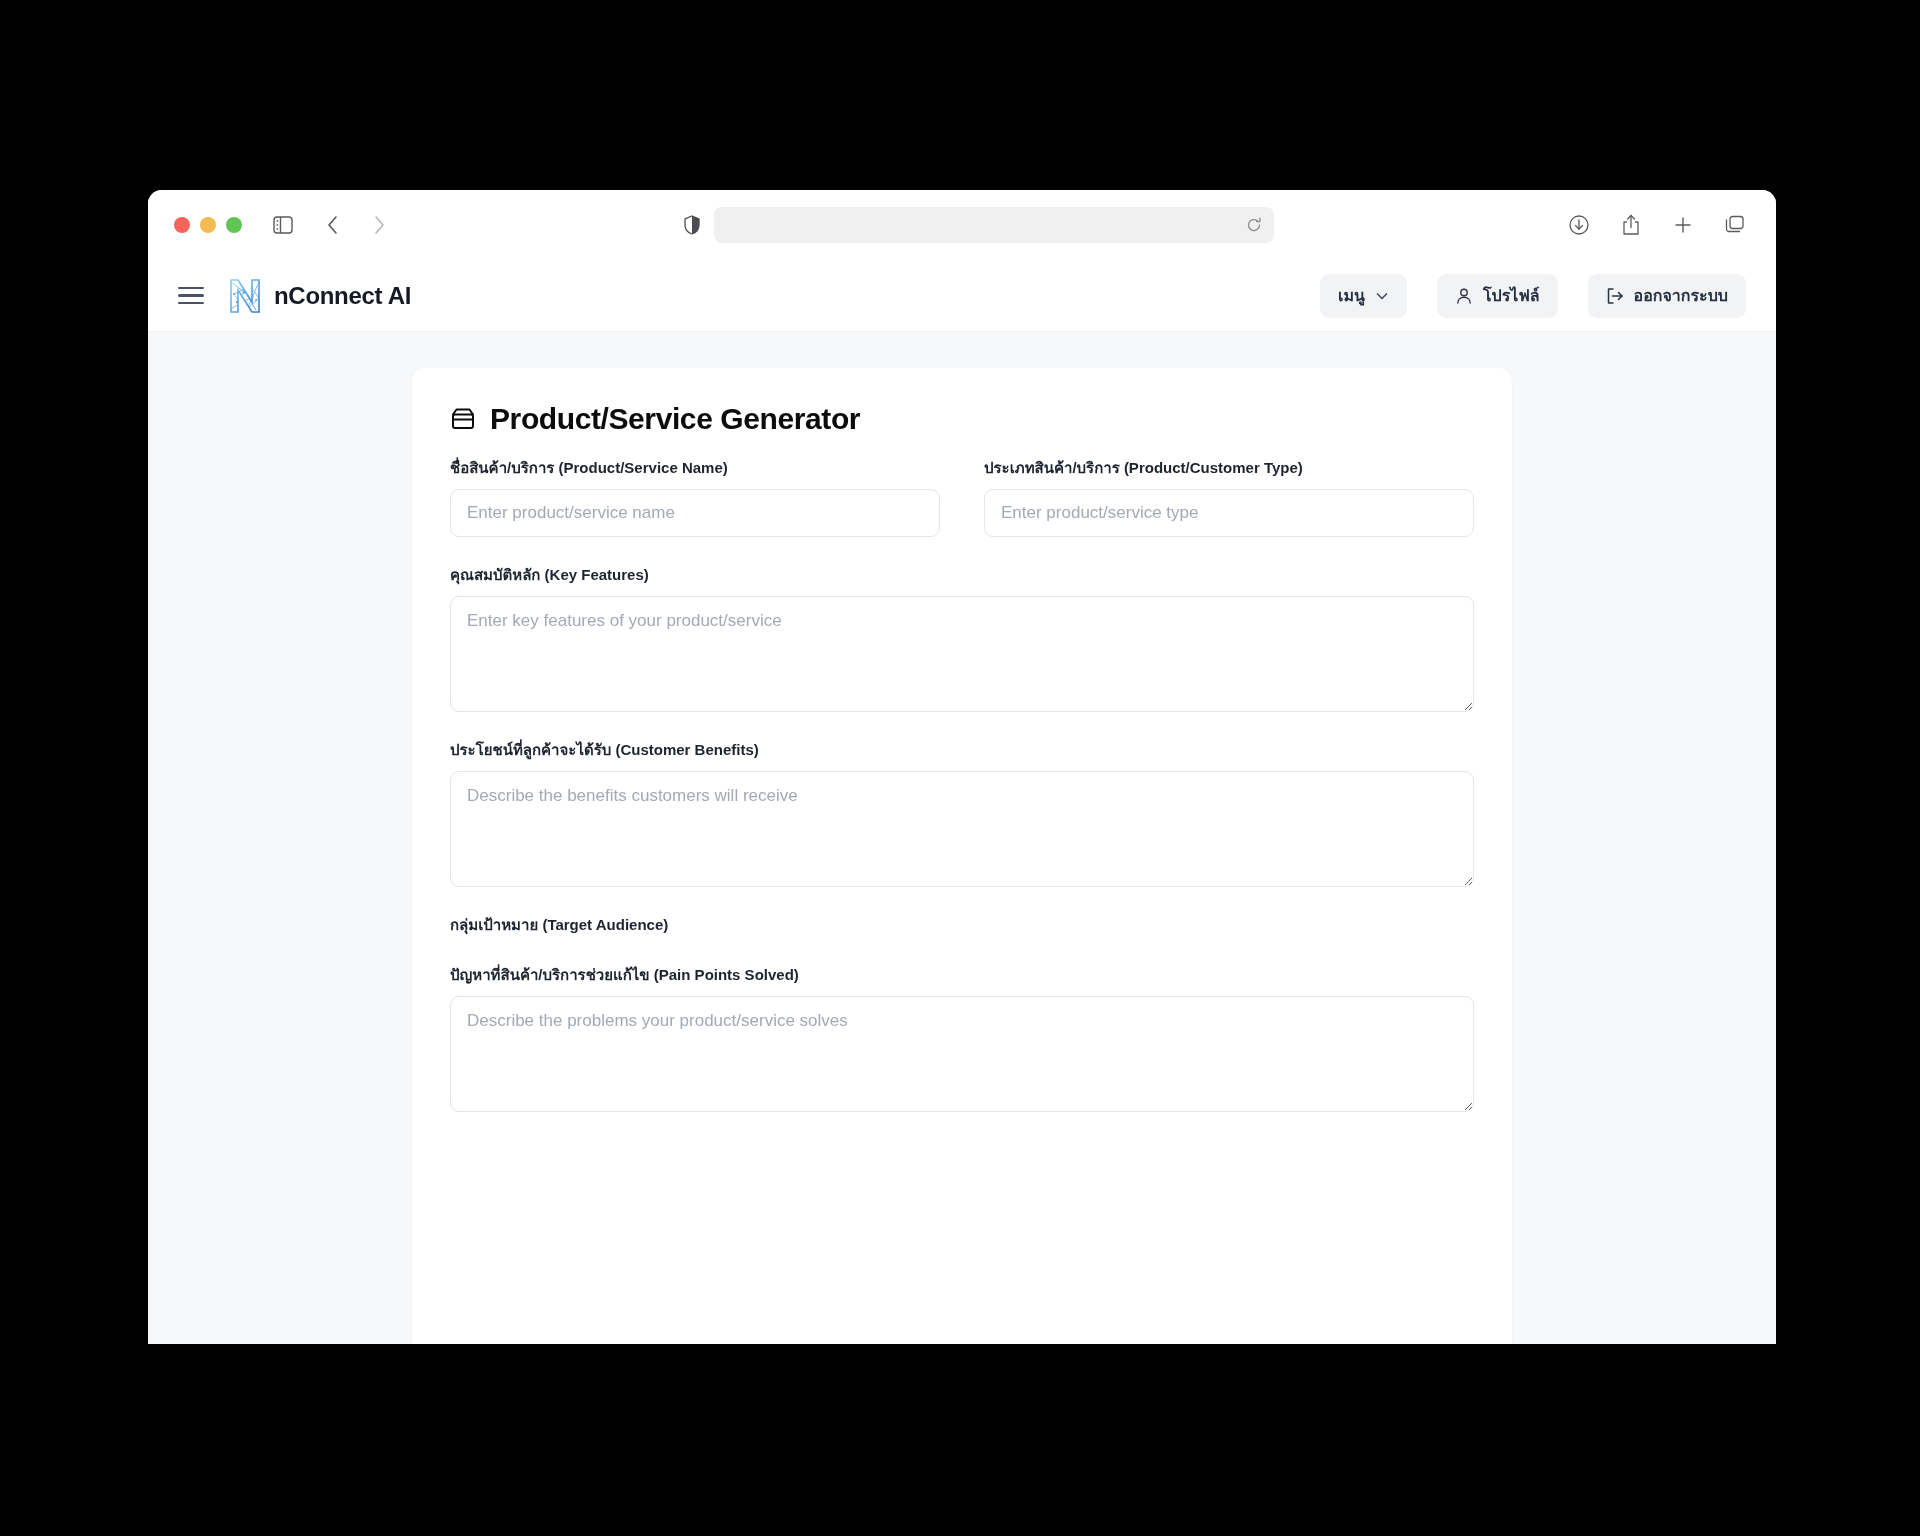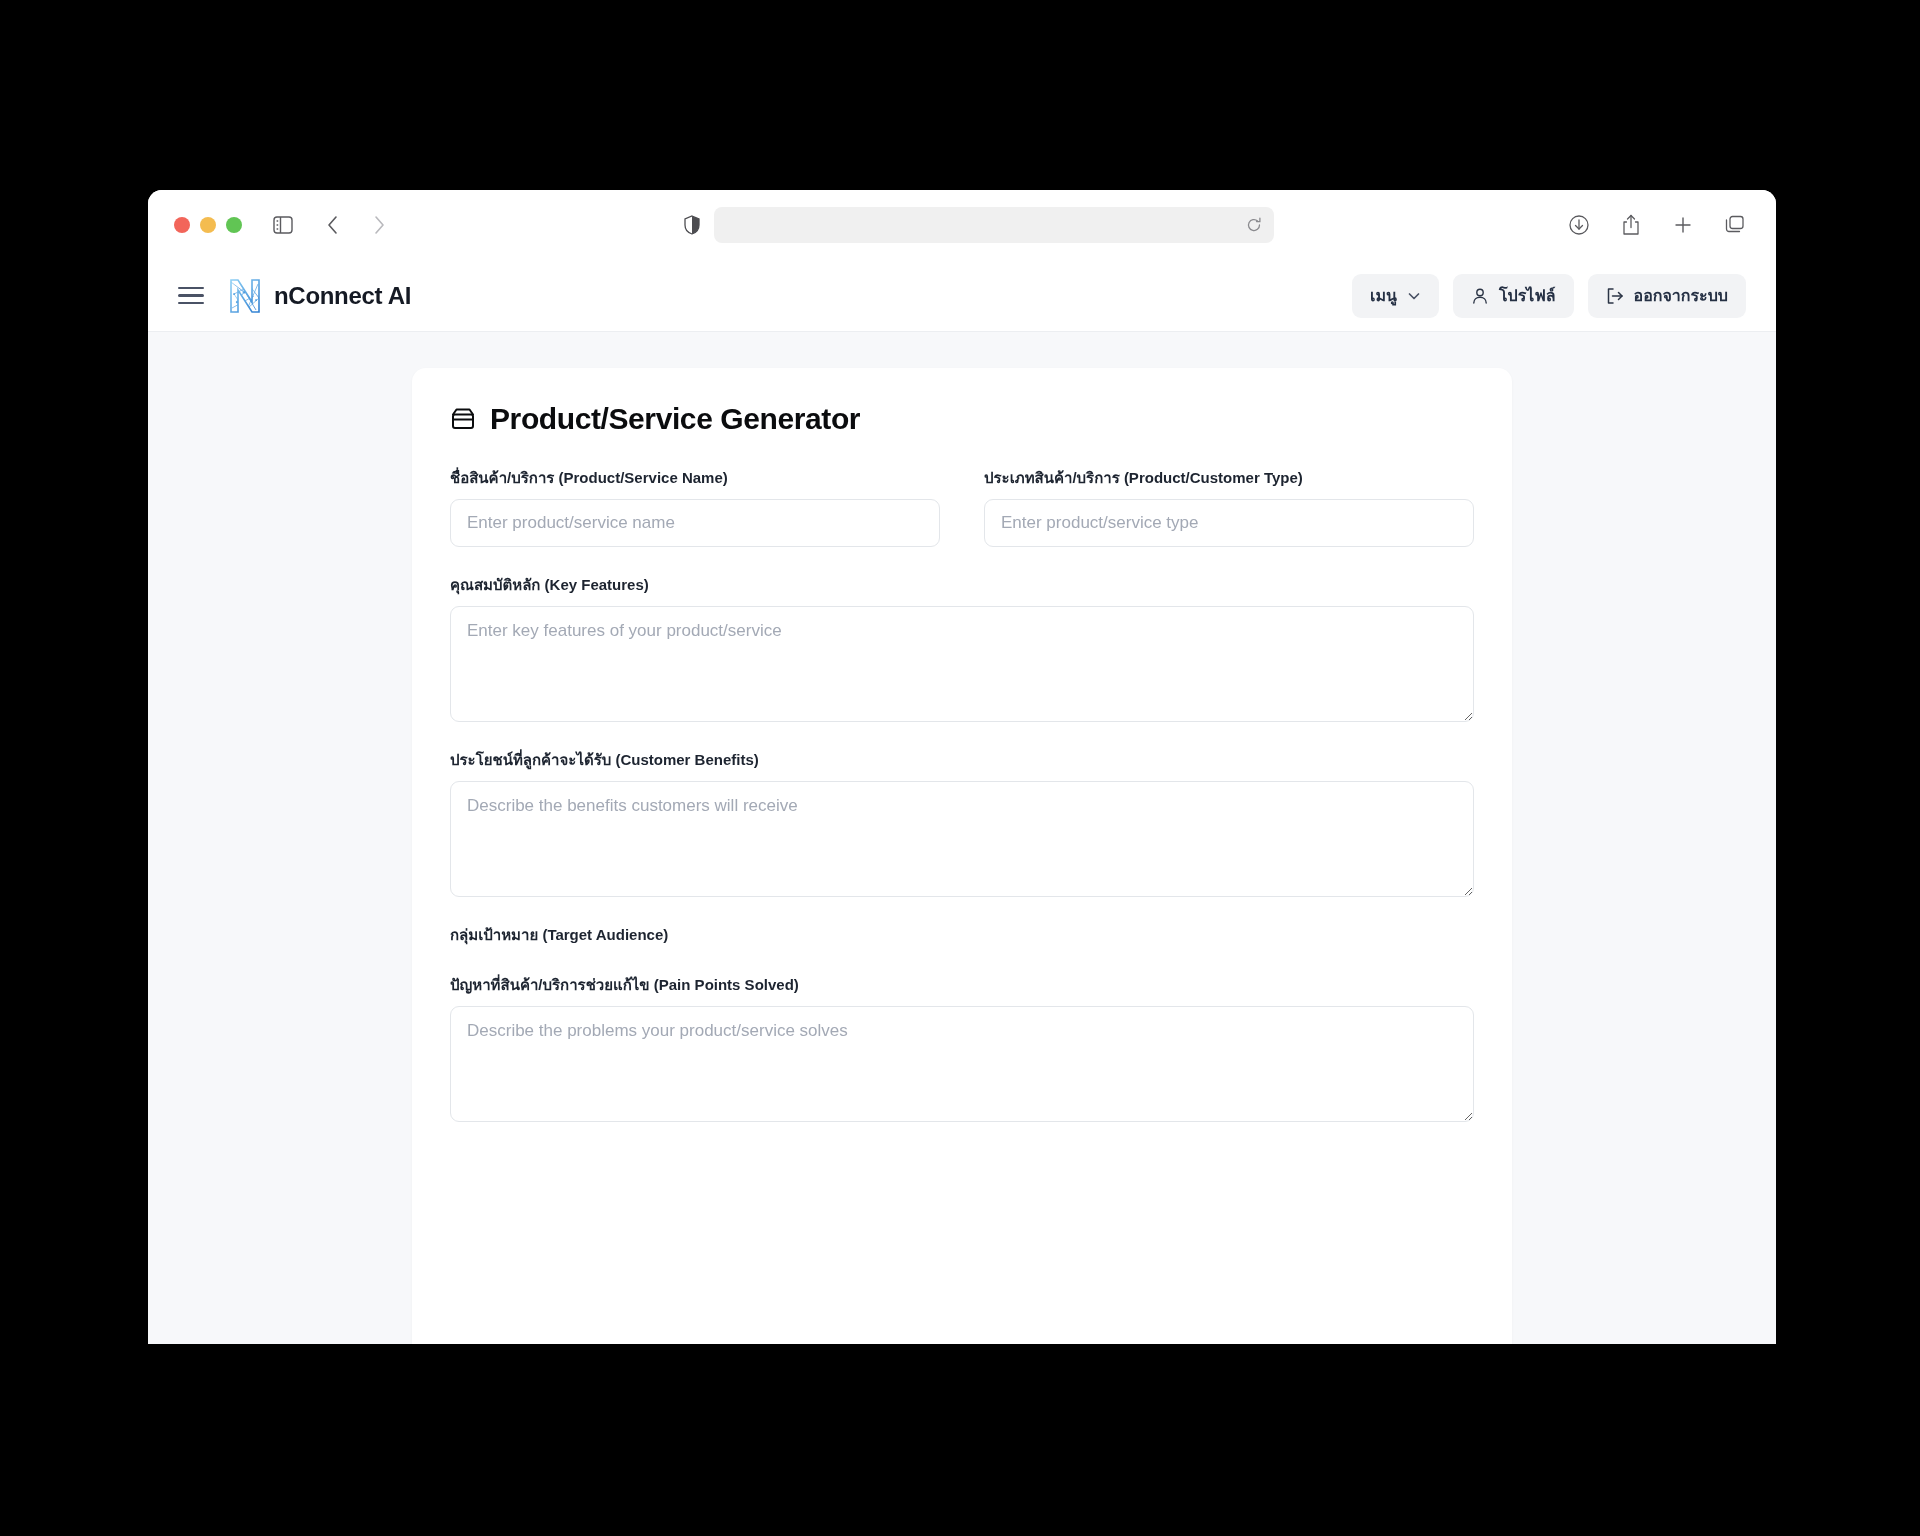--- a/index.html
+++ b/index.html
@@ -87,21 +87,21 @@
   #hamburger-button span {
     display: block; height: 2.5px; width: 26px;
     background: #4a5265; border-radius: 2px;
   }
   #brand-logo { width: 34px; height: 36px; margin-right: 12px; display: flex; }
   #brand-title {
     font-size: 24px; font-weight: 700; color: #151a24;
     letter-spacing: -0.3px;
   }
 
-  .header-actions { display: flex; align-items: center; gap: 14px; margin-left: auto; }
+  .header-actions { display: flex; align-items: center; gap: 30px; margin-left: auto; }
   .hdr-btn {
     display: flex; align-items: center; gap: 10px;
     background: #f2f3f5;
     border: none;
     border-radius: 9px;
     height: 44px;
     padding: 0 18px;
     font-family: inherit;
     font-size: 16px; font-weight: 600;
     color: #253044;
@@ -119,21 +119,21 @@
   }
   #content-card {
     margin: 0 auto;
     width: 1100px;
     background: #ffffff;
     border-radius: 14px;
     padding: 34px 38px 40px 38px;
     box-shadow: 0 1px 3px rgba(16,24,40,0.04);
     min-height: 1000px;
   }
-  #card-title-row { display: flex; align-items: center; gap: 14px; margin-bottom: 30px; }
+  #card-title-row { display: flex; align-items: center; gap: 14px; margin-bottom: 20px; }
   #package-icon { color: #0b0c0e; display: flex; }
   #card-title {
     font-size: 30px; font-weight: 700; color: #0b0c0e;
     letter-spacing: -0.4px;
   }
 
   .field-row { display: flex; gap: 44px; margin-bottom: 26px; }
   .field { flex: 1; }
   .field-label {
     display: block;

